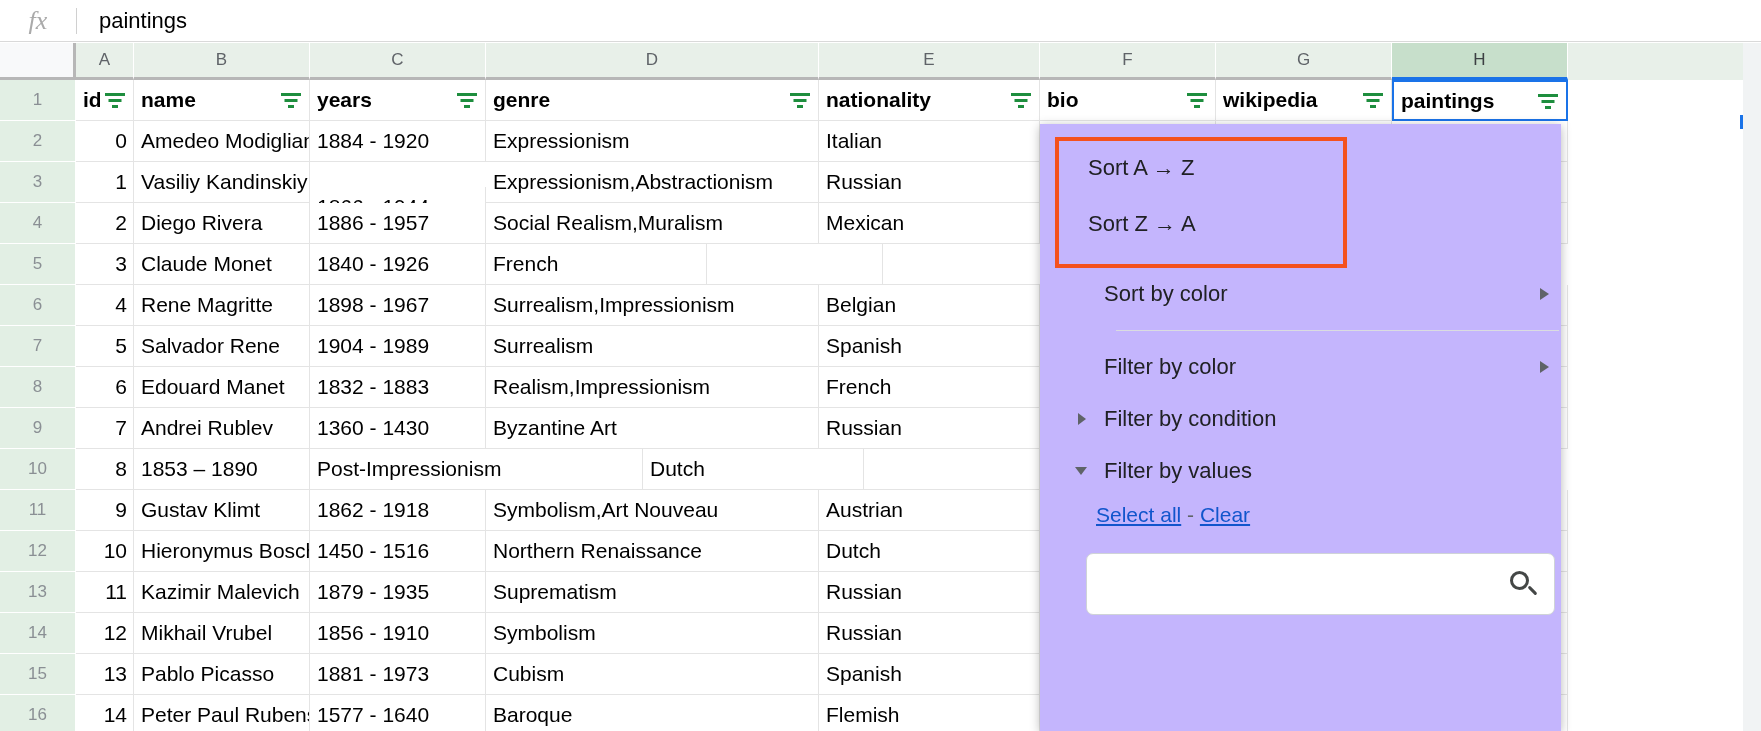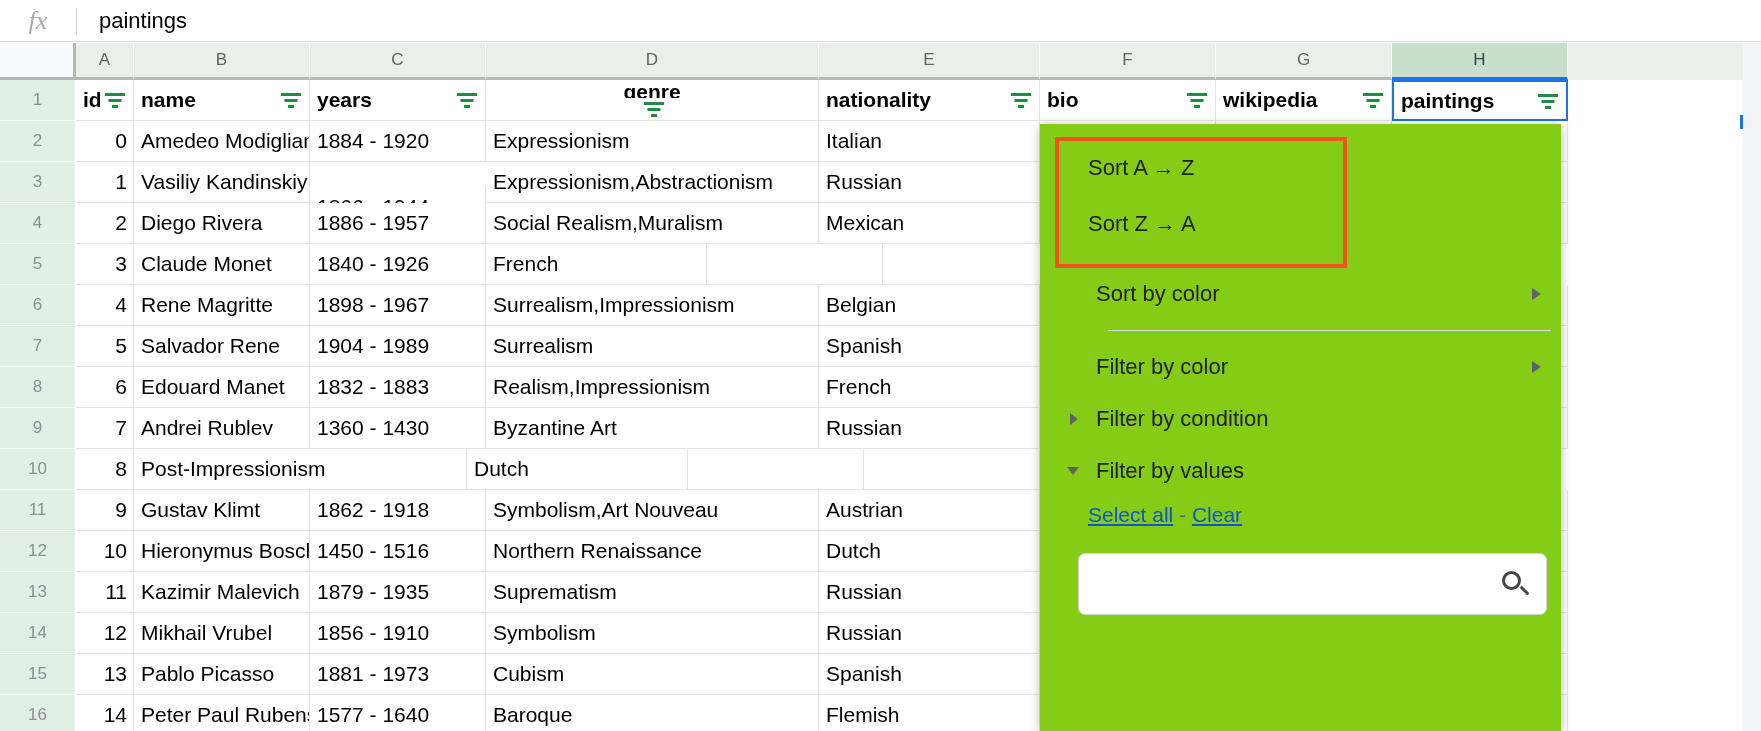--- a/index.html
+++ b/index.html
@@ -160,21 +160,21 @@
   .filter-icon i:nth-child(1) { top: 4px;  width: 20px; height: 3px; }
   .filter-icon i:nth-child(2) { top: 10px; width: 13px; height: 3px; }
   .filter-icon i:nth-child(3) { top: 16px; width: 6px;  height: 3px; }
 
   
   #filter-menu {
     position: absolute;
     left: 1040px; top: 124px;
     width: 521px;
     height: 607px;
-    background: #84cc16;
+    background: #c4b5fd;
     box-shadow: 0 2px 10px rgba(0,0,0,0.28);
     z-index: 40;
     overflow: hidden;
   }
   .menu-item {
     height: 52px;
     display: flex;
     align-items: center;
     padding: 0 24px 0 48px;
     font-size: 22px;
@@ -344,21 +344,21 @@
           </span>
         </div>
         <div class="cell hdr" style="width: 176px;">
           <span class="hdr-text">years</span>
           <span class="filter-icon">
             <i></i>
             <i></i>
             <i></i>
           </span>
         </div>
-        <div class="cell hdr" style="width: 333px; flex-direction: column;">
+        <div class="cell hdr" style="width: 333px;">
           <span class="hdr-text">genre</span>
           <span class="filter-icon">
             <i></i>
             <i></i>
             <i></i>
           </span>
         </div>
         <div class="cell hdr" style="width: 221px;">
           <span class="hdr-text">nationality</span>
           <span class="filter-icon">
@@ -475,20 +475,21 @@
         <div class="cell" style="width: 176px;">1360 - 1430</div>
         <div class="cell" style="width: 333px;">Byzantine Art</div>
         <div class="cell" style="width: 221px;">Russian</div>
         <div class="cell" style="width: 176px;"></div>
         <div class="cell" style="width: 176px;"></div>
         <div class="cell" style="width: 176px;"></div>
       </div>
       <div class="grid-row">
         <div class="row-head">10</div>
         <div class="cell num" style="width: 58px;">8</div>
+        <div class="cell" style="width: 176px;">1853 – 1890</div>
         <div class="cell" style="width: 333px;">Post-Impressionism</div>
         <div class="cell" style="width: 221px;">Dutch</div>
         <div class="cell" style="width: 176px;"></div>
         <div class="cell" style="width: 176px;"></div>
         <div class="cell" style="width: 176px;"></div>
       </div>
       <div class="grid-row">
         <div class="row-head">11</div>
         <div class="cell num" style="width: 58px;">9</div>
         <div class="cell" style="width: 176px;">Gustav Klimt</div>
@@ -566,21 +567,21 @@
     <div class="menu-item">
       <span>Sort A → Z</span>
     </div>
     <div class="menu-item">
       <span>Sort Z → A</span>
     </div>
   </div>
 
   <div id="sort-highlight-box"></div>
 
-  <div style="position:absolute; left:8px; top:144px; width:521px;">
+  <div style="position:absolute; left:16px; top:144px; width:521px;">
 
     <div class="menu-item">
       <span>Sort by color</span>
       <span class="caret-right"></span>
     </div>
 
     <div class="menu-divider"></div>
 
     <div class="menu-item">
       <span>Filter by color</span>

